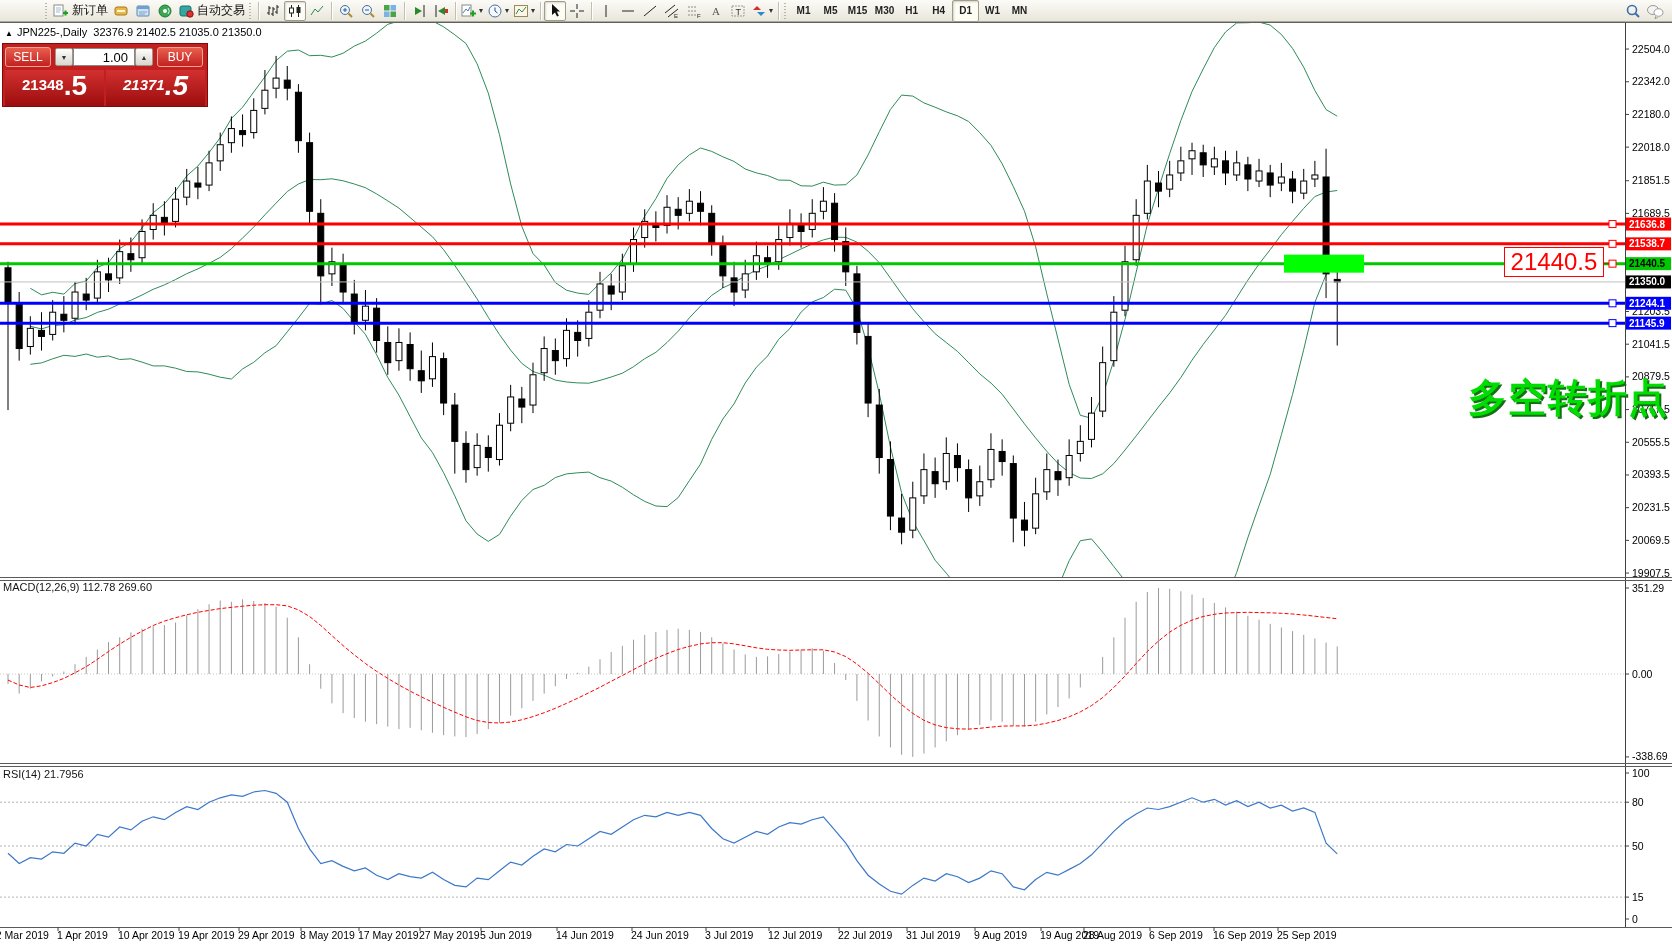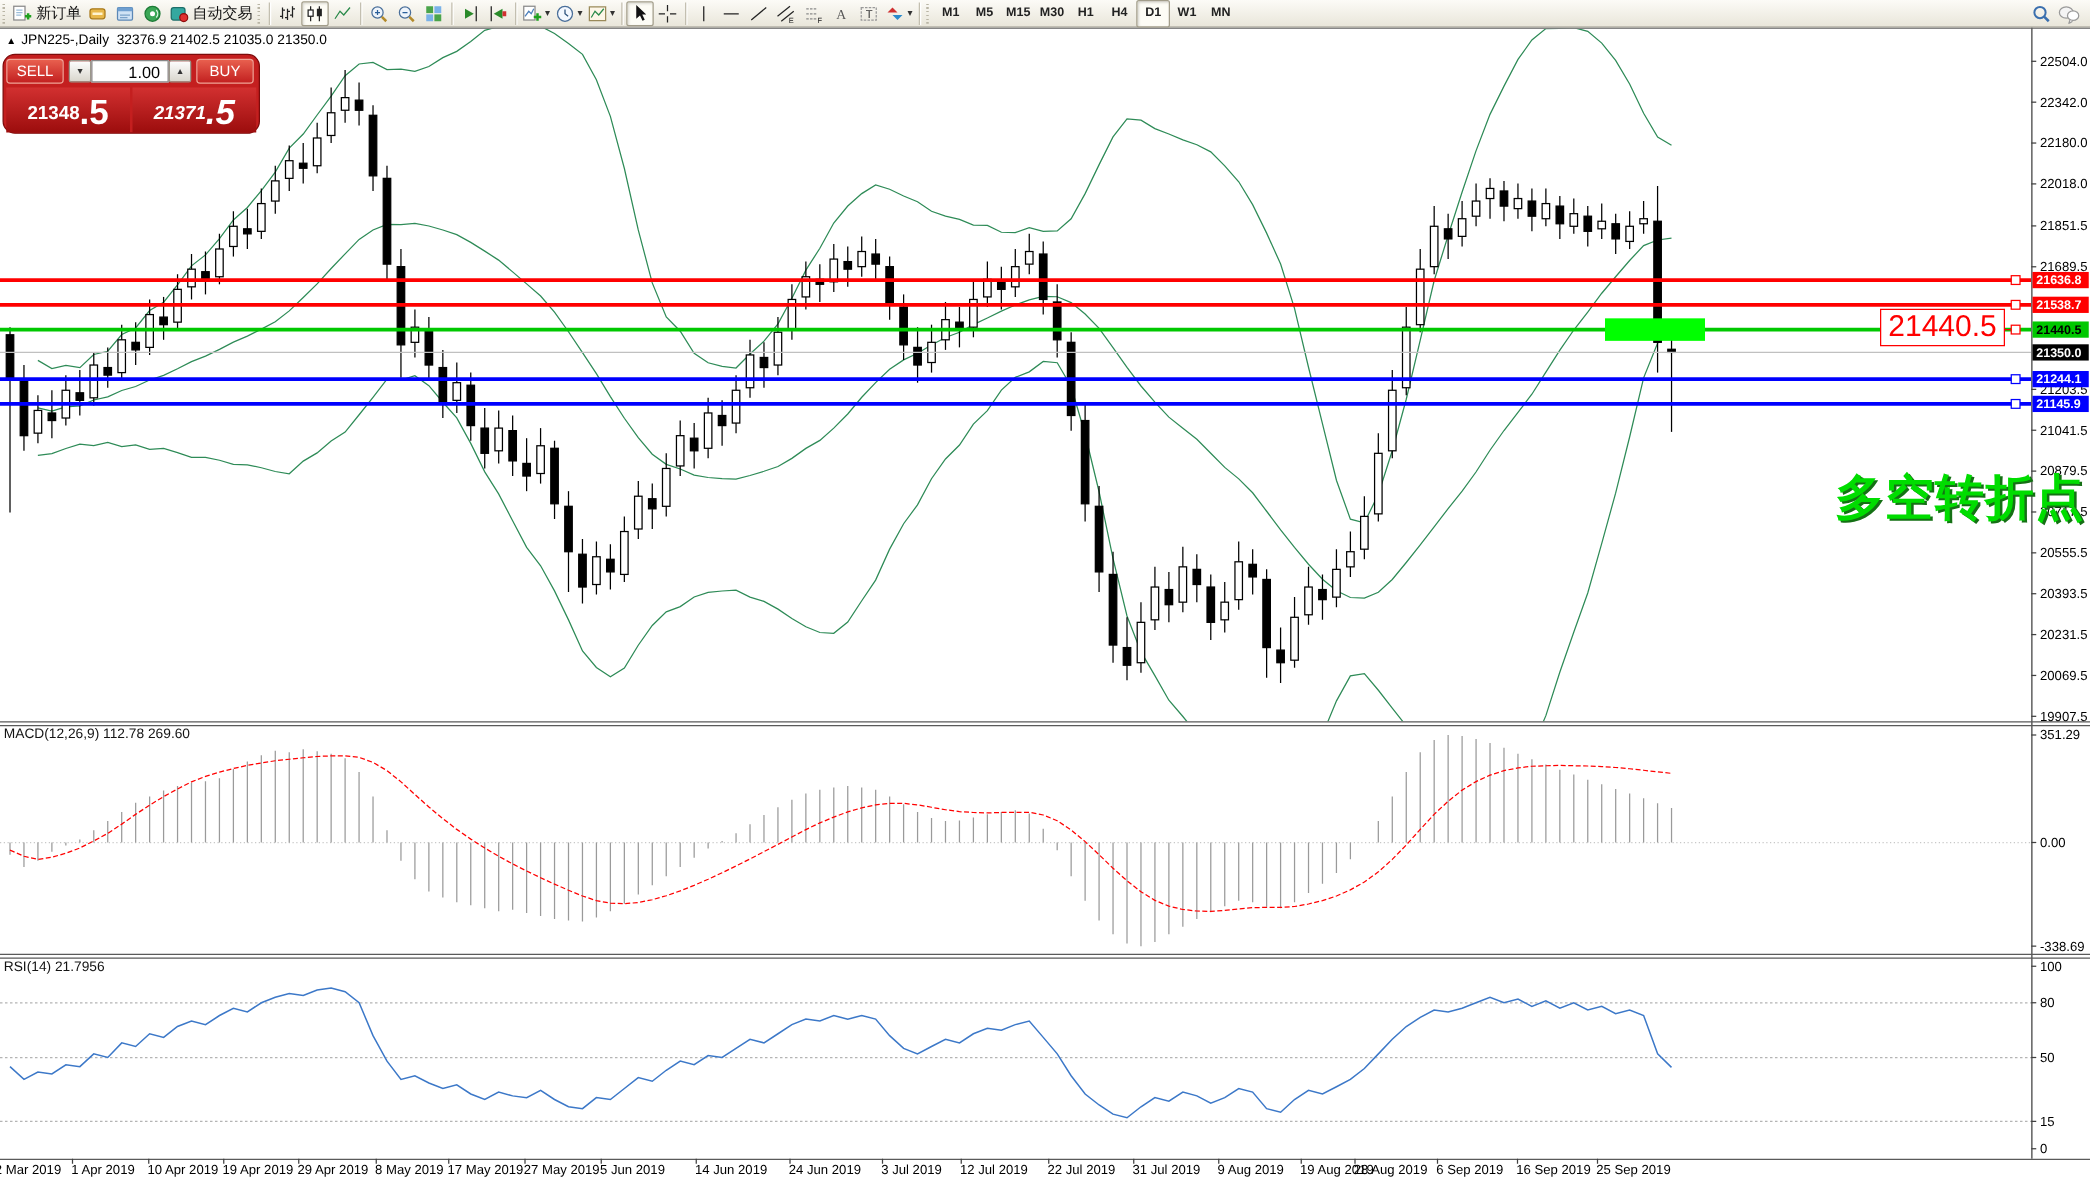--- a/index.html
+++ b/index.html
@@ -1,20 +1,20 @@
 <!DOCTYPE html>
 <html><head>
 <meta charset="utf-8">
 <style>
   html,body{margin:0;padding:0;background:#fff;font-family:"Liberation Sans",sans-serif;}
   #app{position:relative;width:1672px;height:944px;overflow:hidden;background:#fff;}
   
   .toolbar{position:absolute;left:0;top:0;width:1672px;height:22px;z-index:5;
     background:linear-gradient(#fcfbf7,#e9e6da);border-bottom:1px solid #aeab9d;
-    display:flex;align-items:center;box-sizing:border-box;}
+    display:flex;align-items:center;box-sizing:border-box;padding-left:43px;}
   .grip{width:4px;height:16px;margin:0 2px;background:repeating-linear-gradient(#b9b5a5 0 1px,transparent 1px 3px);background-size:2px 100%;background-repeat:repeat-y;}
   .sep{width:1px;height:18px;background:#c3bfb0;margin:0 3px;box-shadow:1px 0 0 #fff;}
   .tb{height:20px;min-width:22px;display:flex;align-items:center;justify-content:center;
     border:1px solid transparent;border-radius:2px;box-sizing:border-box;padding:0 1px;}
   .tb.pressed{background:#fdfcf5;border:1px solid #a29d8a;box-shadow:inset 1px 1px 2px rgba(0,0,0,.15);}
   .tb .lbl{font-size:12px;color:#111;margin-left:3px;white-space:nowrap;}
   .tb .caret{font-size:8px;color:#333;margin-left:2px;}
   .tf{font-size:10px;font-weight:bold;color:#222;width:25px;height:20px;display:flex;align-items:center;justify-content:center;border:1px solid transparent;border-radius:2px;}
   .tf.pressed{background:#fdfcf5;border:1px solid #a29d8a;box-shadow:inset 1px 1px 2px rgba(0,0,0,.18);}
   .tb-right{position:absolute;right:6px;top:1px;display:flex;align-items:center;}
@@ -23,30 +23,30 @@
   .chart-topline{position:absolute;left:0;top:22px;width:1672px;height:1px;background:#5f5f5f;z-index:2;}
   #chartSvg{position:absolute;left:0;top:0;z-index:1;pointer-events:none;}
   .chart-area{position:absolute;left:0;top:23px;width:1625px;height:554px;z-index:0;}
   .price-axis{position:absolute;left:1625px;top:22px;width:47px;height:905px;z-index:0;}
   .time-axis{position:absolute;left:0;top:927px;width:1625px;height:17px;z-index:0;}
   .chart-title{position:absolute;left:5px;top:26px;z-index:4;font-size:11px;color:#000;white-space:nowrap;}
   .chart-title .tri{font-size:8px;margin-right:4px;}
   .ind-label{position:absolute;left:3px;z-index:4;font-size:11px;color:#141414;white-space:nowrap;}
   
   .widget{position:absolute;left:2px;top:43px;width:206px;height:64px;z-index:6;
-    background:#c41f1f;border:1px solid #7d0b0b;border-radius:10px;box-sizing:border-box;padding:2px;}
+    background:#c41f1f;border:1px solid #7d0b0b;border-radius:0;box-sizing:border-box;padding:2px;}
   .wrow1{display:flex;align-items:center;height:22px;}
   .obtn{height:20px;display:flex;align-items:center;justify-content:center;color:#fff;font-size:12px;
     background:linear-gradient(#e85f4e,#c32020);border:1px solid #efa497;border-radius:3px;box-sizing:border-box;}
   .sellb{width:46px;margin-right:4px;} .buyb{width:46px;margin-left:4px;}
   .spin{width:18px;height:18px;background:linear-gradient(#fdfdfd,#d9d6cd);border:1px solid #9a978b;border-radius:2px;
     display:flex;align-items:center;justify-content:center;font-size:7px;color:#333;box-sizing:border-box;}
   .vol{width:62px;height:18px;border:1px solid #888;background:#fff;font-size:13px;text-align:right;padding:0 6px 0 8px;box-sizing:border-box;font-family:"Liberation Sans",sans-serif;}
   .wrow2{display:flex;height:36px;margin-top:2px;}
-  .phalf{flex:1;background:linear-gradient(#d23030,#9c0d0d);display:flex;align-items:flex-end;justify-content:center;color:#fff;}
+  .phalf{flex:1;background:linear-gradient(#d23030,#9c0d0d);display:flex;justify-content:center;color:#fff;}
   .phalf.left{margin-right:1px;} .phalf.right{margin-left:1px;font-style:italic;}
   .pmain{font-size:15px;font-weight:bold;line-height:30px;}
   .pfrac{font-size:28px;font-weight:bold;line-height:32px;}
   
   .callout{position:absolute;left:1504px;top:247px;width:100px;height:30px;z-index:4;background:#fff;
     border:1px solid #f00;color:#f00;font-size:24px;display:flex;align-items:center;justify-content:center;box-sizing:border-box;}
   .turnpoint{position:absolute;left:1468px;top:371px;z-index:4;font-size:39px;font-weight:bold;color:#00dd00;
     text-shadow:2px 2px 0 #157015;letter-spacing:1px;white-space:nowrap;}
 </style>
 </head>

